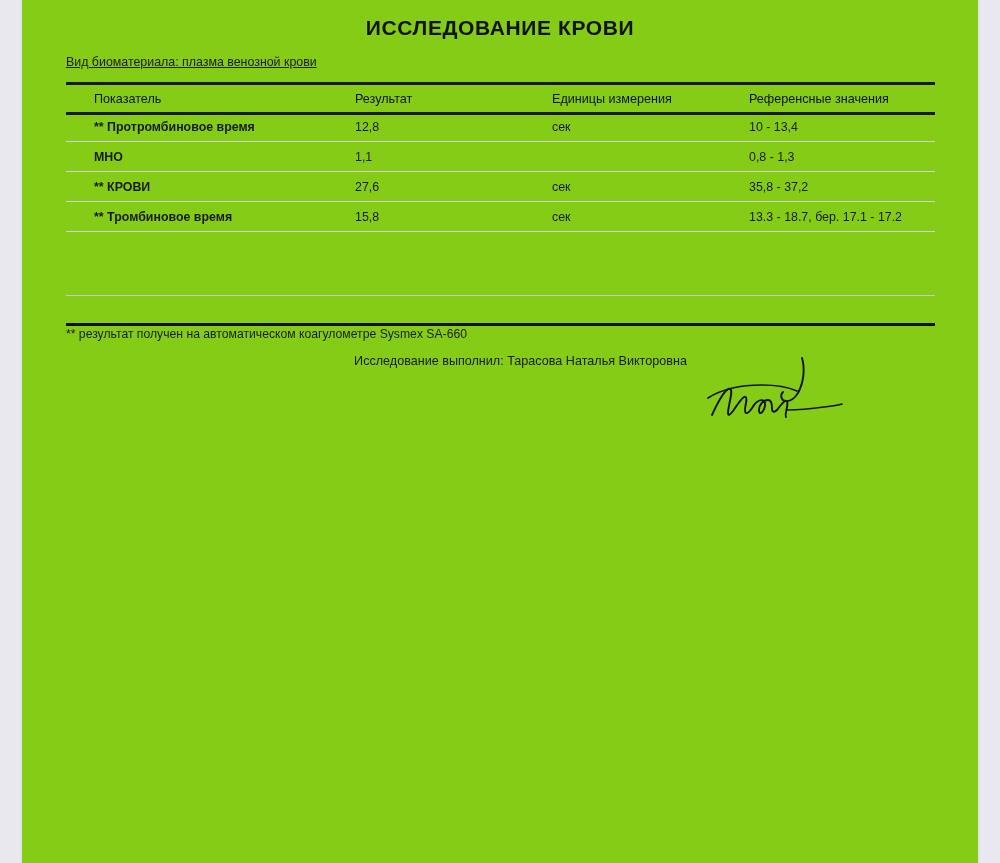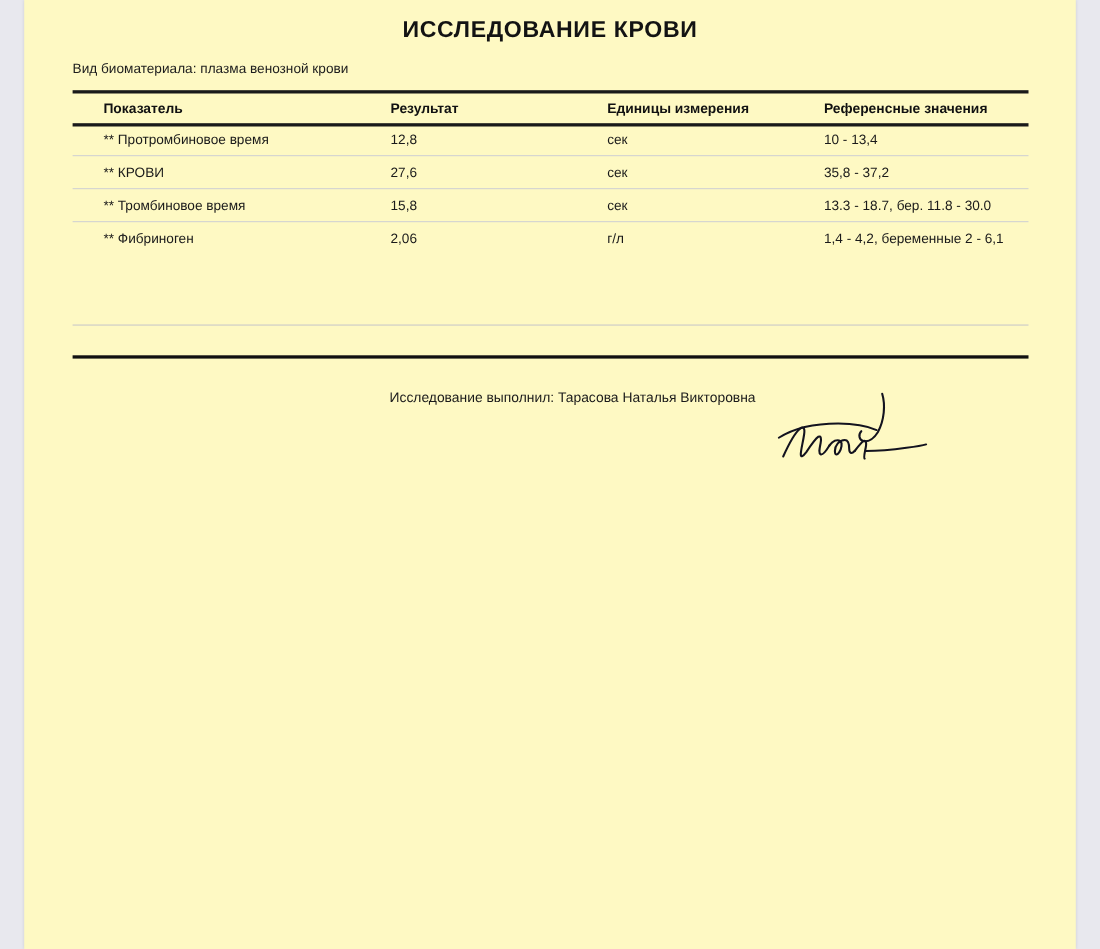--- a/index.html
+++ b/index.html
@@ -12,40 +12,41 @@
     background: #e8e8ee;
     font-family: "Liberation Sans", sans-serif;
     overflow: hidden;
   }
   .page {
     position: absolute;
     left: 22px;
     top: 0;
     width: 956px;
     height: 863px;
-    background: #fef9c3;
+    background: #84cc16;
     box-shadow: 0 0 3px rgba(0,0,0,0.10);
   }
   .doc-title {
     position: absolute;
     left: 0;
     top: 16px;
     width: 956px;
     text-align: center;
     font-size: 21px;
     font-weight: bold;
     letter-spacing: 0.6px;
     color: #131313;
   }
   .biomaterial {
     position: absolute;
     left: 44px;
     top: 55px;
     font-size: 12.4px;
     color: #1d1d1d;
+    text-decoration: underline;
   }
   .rule-top {
     position: absolute;
     left: 44px;
     top: 82px;
     width: 869px;
     height: 2.5px;
     background: #1a1a1a;
   }
   .rule-header-bottom {
@@ -95,25 +96,25 @@
   }
   .c {
     position: absolute;
     top: 50%;
     transform: translateY(-50%);
     font-size: 12.4px;
     color: #1a1a1a;
     white-space: nowrap;
   }
   .row.head .c {
-    font-weight: bold;
+    font-weight: normal;
     font-size: 12.6px;
     color: #111;
   }
-  .c1 { left: 28px; }
+  .c1 { left: 28px; font-weight: bold; }
   .c2 { left: 289px; }
   .c3 { left: 464px; margin-left: 22px; }
   .c4 { left: 683px; }
   .footnote {
     position: absolute;
     left: 44px;
     top: 327px;
     font-size: 12.2px;
     color: #1d1d1d;
   }
@@ -162,49 +163,51 @@
 
     <div class="row">
       <span class="c c1">** Протромбиновое время</span>
       <span class="c c2">12,8</span>
       <span class="c c3">сек</span>
       <span class="c c4">10 - 13,4</span>
       <span class="sep"></span>
     </div>
 
 
+    <div class="row">
+      <span class="c c1">МНО</span>
+      <span class="c c2">1,1</span>
+      <span class="c c3"></span>
+      <span class="c c4">0,8 - 1,3</span>
+      <span class="sep"></span>
+    </div>
 
     <div class="row">
       <span class="c c1">** КРОВИ</span>
       <span class="c c2">27,6</span>
       <span class="c c3">сек</span>
       <span class="c c4">35,8 - 37,2</span>
       <span class="sep"></span>
     </div>
 
     <div class="row">
       <span class="c c1">** Тромбиновое время</span>
       <span class="c c2">15,8</span>
       <span class="c c3">сек</span>
-      <span class="c c4">13.3 - 18.7, бер. 11.8 - 30.0</span>
-      <span class="sep"></span>
-    </div>
-
-    <div class="row">
-      <span class="c c1">** Фибриноген</span>
-      <span class="c c2">2,06</span>
-      <span class="c c3">г/л</span>
-      <span class="c c4">1,4 - 4,2, беременные 2 - 6,1</span>
-    </div>
+      <span class="c c4">13.3 - 18.7, бер. 17.1 - 17.2</span>
+      <span class="sep"></span>
+    </div>
+
 
   </div>
 
   <div class="rule-table-end"></div>
   <div class="rule-footnote"></div>
 
+  <div class="footnote">** результат получен на автоматическом коагулометре Sysmex SA-660</div>
 
   <div class="performer">Исследование выполнил: Тарасова Наталья Викторовна</div>
 
   <div class="signature">
     <svg viewBox="0 0 190 66" xmlns="http://www.w3.org/2000/svg">
       <g fill="none" stroke="#13131f" stroke-linecap="round" stroke-linejoin="round">
         <path d="M118 6 C121 16, 120 30, 114 41 C111 46, 106 50, 101 49 C97 48, 96 43, 99 40" stroke-width="1.9"></path>
         <path d="M24 46 C38 37, 58 33, 78 33 C92 33, 104 35, 113 39" stroke-width="1.7"></path>
         <path d="M28 63 C33 52, 38 42, 43 38 C46 35, 48 37, 47 43 C46 50, 44 57, 44 61 C44 64, 46 63, 49 59 C53 53, 57 47, 60 45 C62 44, 63 46, 62 51 C61 56, 60 60, 62 61 C64 62, 67 58, 70 53" stroke-width="1.9"></path>
         <path d="M70 53 C73 49, 77 47, 80 49 C82 51, 81 56, 79 59 C77 62, 75 62, 75 58 C75 53, 79 48, 84 48 C87 48, 88 52, 88 56 C88 60, 90 61, 93 58" stroke-width="1.9"></path>

